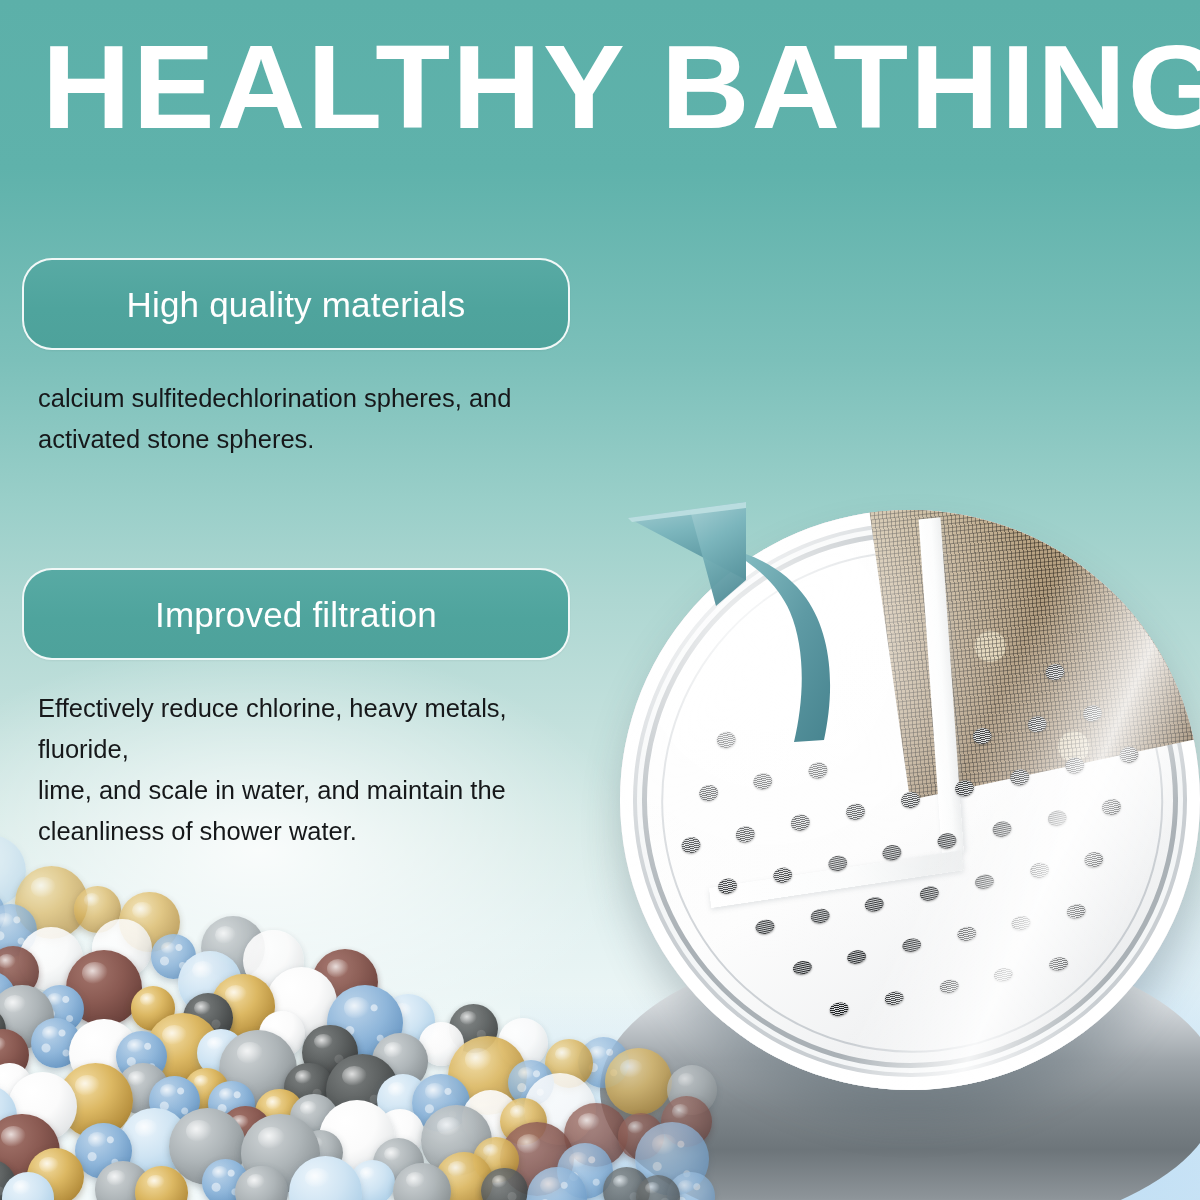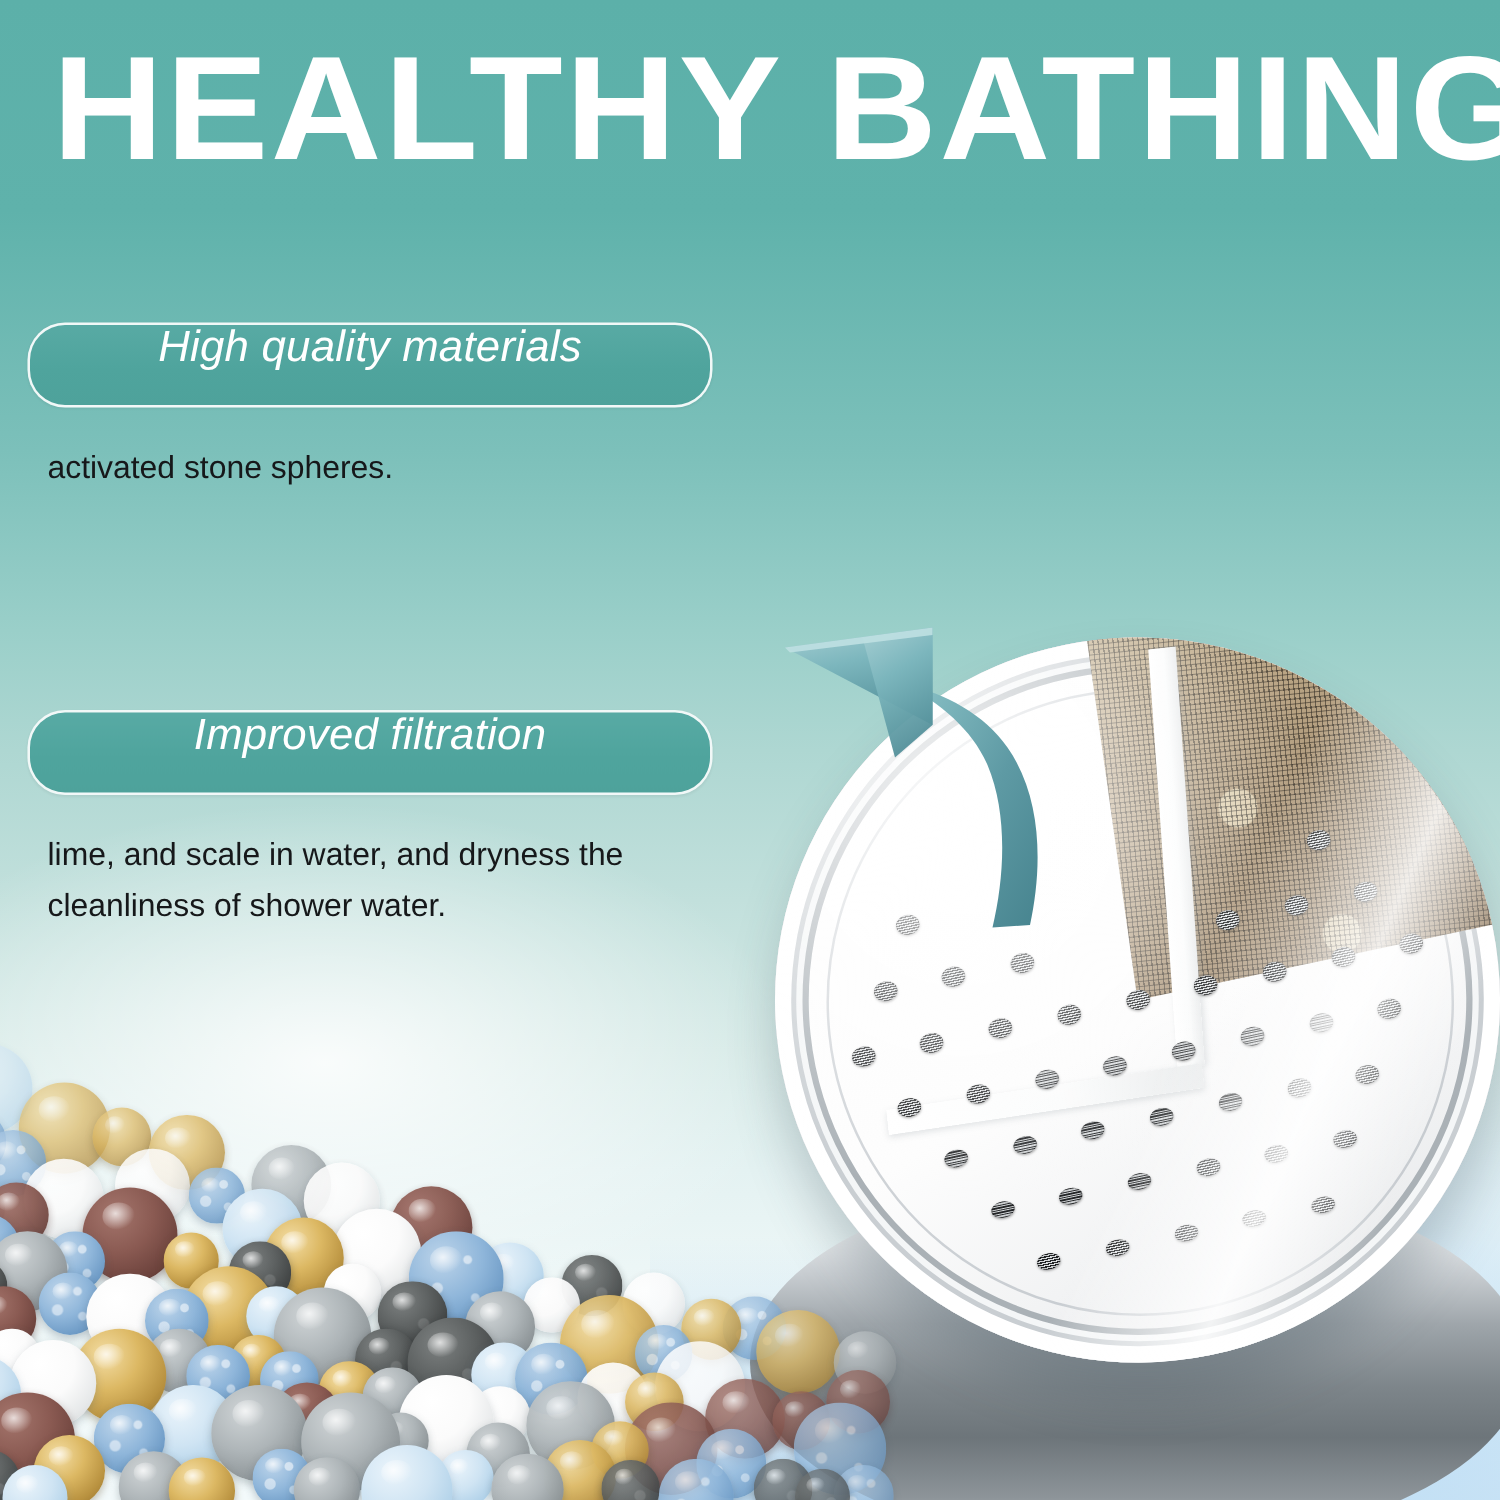--- a/index.html
+++ b/index.html
@@ -71,29 +71,29 @@
   
   .feature {
     position: absolute;
     width: 548px;
   }
   .feature.f1 { left: 22px;  top: 258px; }
   .feature.f2 { left: 630px; top: 258px; }
   .feature.f3 { left: 22px;  top: 568px; }
 
   .pill {
-    height: 68px;
+    height: 92px;
     border-radius: 30px;
     background: linear-gradient(180deg, #58aaa4 0%, #4fa49d 55%, #4ea29b 100%);
     border: 2px solid rgba(255,255,255,0.92);
     box-sizing: border-box;
     display: flex;
+    align-items: center;
     justify-content: center;
     box-shadow: 0 1px 2px rgba(0,0,0,0.05);
-    font-style: italic;
   }
   .pill-label {
     color: #ffffff;
     font-size: 35px;
     font-weight: 400;
     letter-spacing: 0.2px;
     line-height: 1;
     text-align: center;
   }
 
@@ -345,33 +345,35 @@
   <div class="wash wash-bottom-water-band"></div>
   <div class="wash wash-bottom-right-water"></div>
 
   <div class="title">HEALTHY BATHING</div>
 
   <div class="feature f1">
     <div class="pill">
       <span class="pill-label">High quality materials</span>
     </div>
     <div class="body-text">
+      <p>calcium sulfitedechlorination spheres, and</p>
       <p>activated stone spheres.</p>
     </div>
   </div>
 
   <div class="feature f2">
   </div>
 
   <div class="feature f3">
     <div class="pill">
       <span class="pill-label">Improved filtration</span>
     </div>
     <div class="body-text">
-      <p>lime, and scale in water, and dryness the</p>
+      <p>Effectively reduce chlorine, heavy metals, fluoride,</p>
+      <p>lime, and scale in water, and maintain the</p>
       <p>cleanliness of shower water.</p>
     </div>
   </div>
 
   <div id="product">
 
     <div class="body-ring"></div>
     <div class="body-ring-lip"></div>
 
     <div class="disc">

